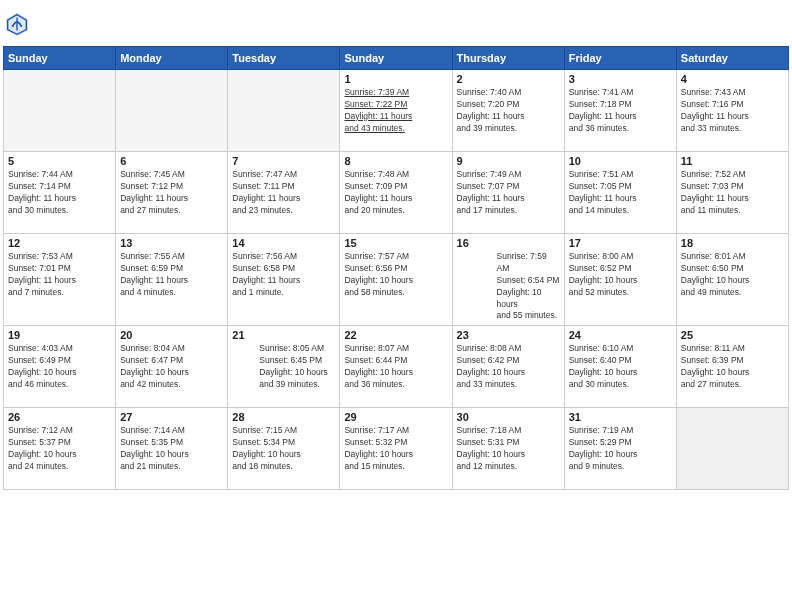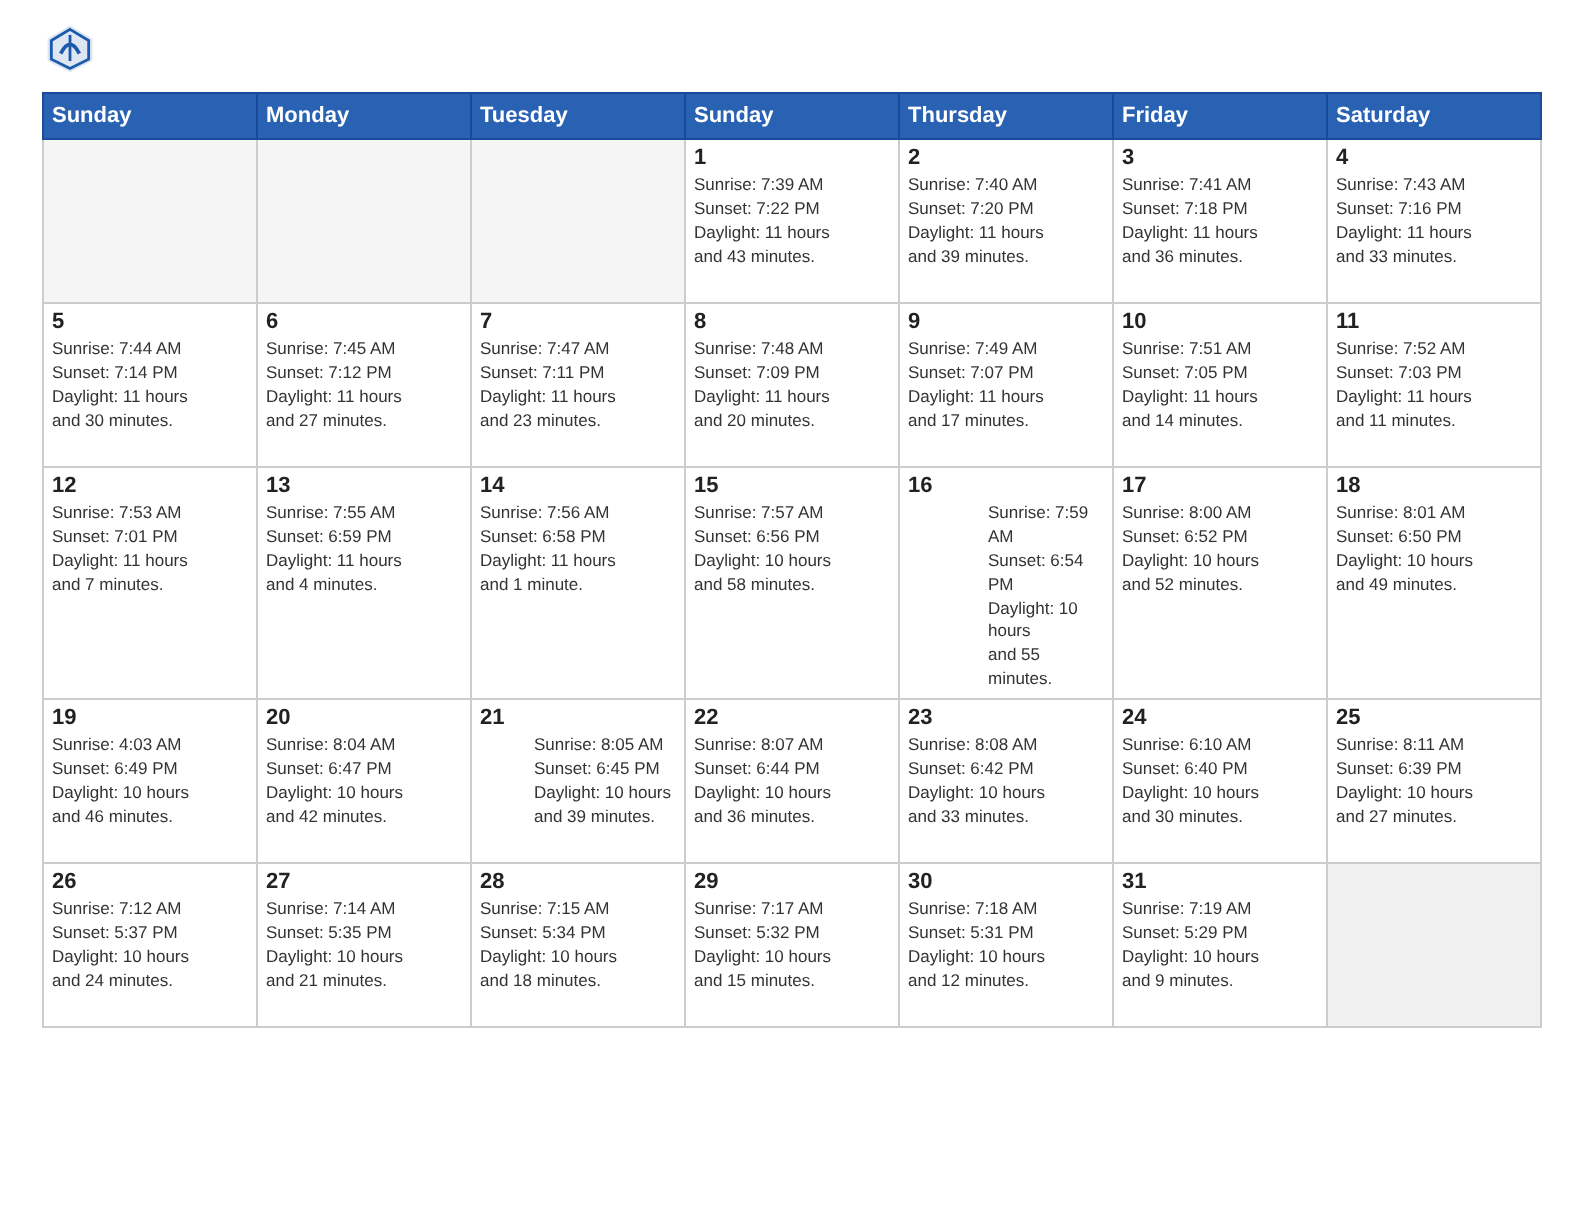--- a/index.html
+++ b/index.html
@@ -6,21 +6,21 @@
     body {
       font-family: Arial, sans-serif;
       background: #fff;
       width: 792px;
       height: 612px;
       overflow: hidden;
     }
     .page {
       width: 792px;
       height: 496px;
-      padding: 10px 21px;
+      padding: 10px 3px;
       display: flex;
       flex-direction: column;
     }
     .header {
       display: flex;
       justify-content: space-between;
       align-items: flex-start;
       margin-bottom: 8px;
     }
     .logo {
@@ -129,21 +129,21 @@
           <th>Saturday</th>
         </tr>
     </thead>
     <tbody id="cal-body">
         <tr>
           <td class="empty"></td>
           <td class="empty"></td>
           <td class="empty"></td>
           <td>
             <span class="day-num">1</span>
-            <div class="day-info" style="white-space: pre-line;">Sunrise: 7:39 AM
+            <div class="day-info" style="white-space: pre-line; text-decoration: underline;">Sunrise: 7:39 AM
 Sunset: 7:22 PM
 Daylight: 11 hours
 and 43 minutes.</div>
           </td>
           <td>
             <span class="day-num">2</span>
             <div class="day-info" style="white-space: pre-line;">Sunrise: 7:40 AM
 Sunset: 7:20 PM
 Daylight: 11 hours
 and 39 minutes.</div>

